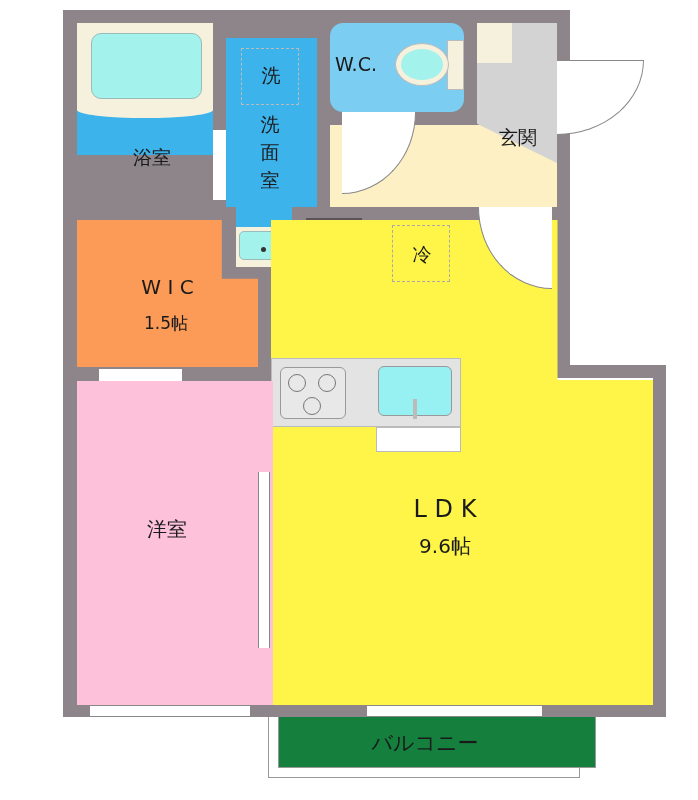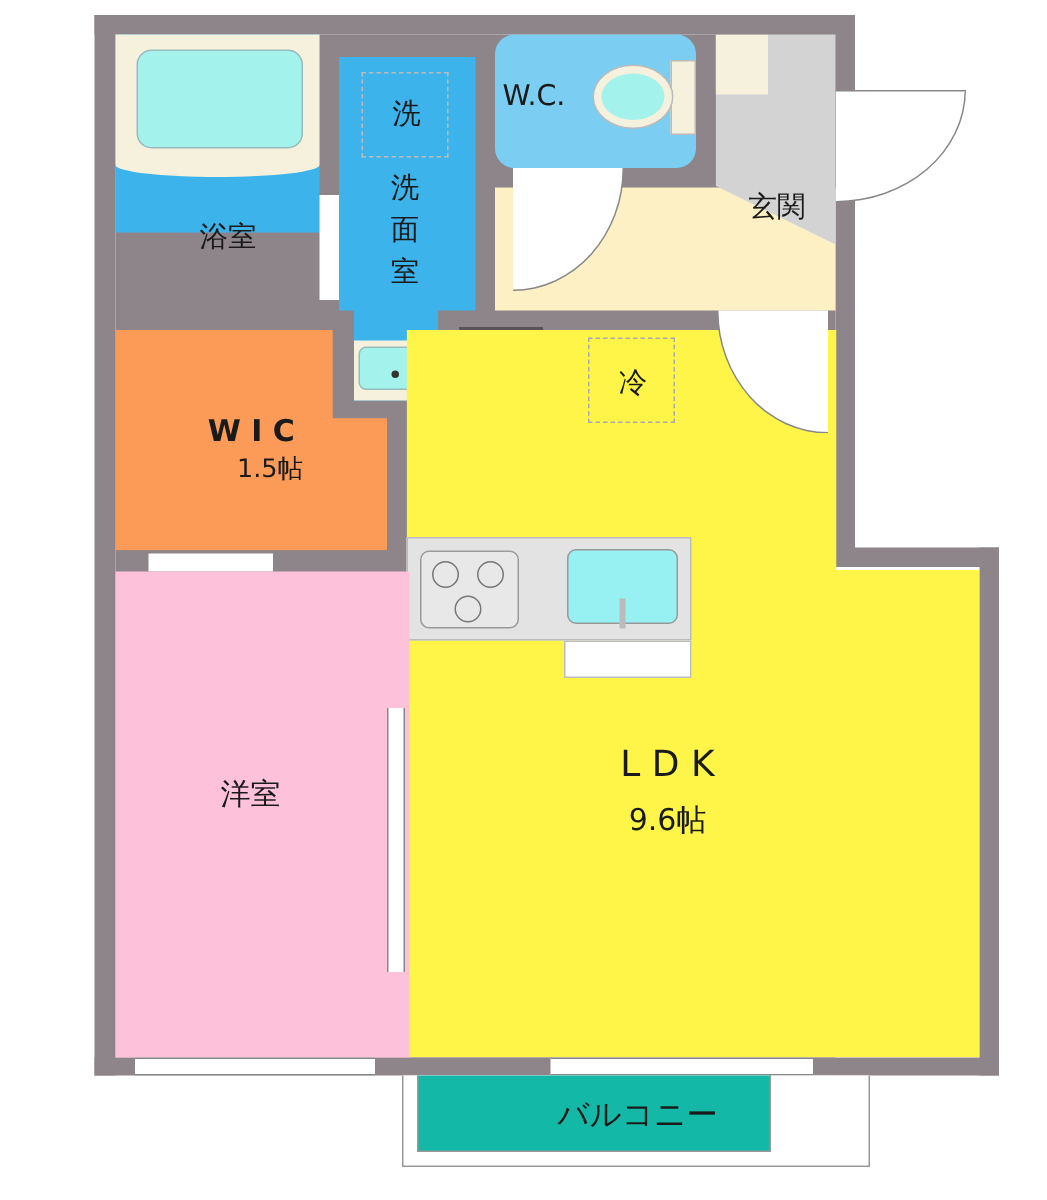--- a/index.html
+++ b/index.html
@@ -52,22 +52,22 @@
 
 <div class="abs" style="left:477px;top:23px;width:80px;height:140px;background:#d3d3d3;clip-path:polygon(0 0,100% 0,100% 100%,0 72%);">
   <div class="abs" style="left:0;top:0;width:35px;height:40px;background:#f5f1dc;"></div>
 </div>
 <div class="lbl" style="left:487px;top:78px;width:62px;font-size:19px;margin-top:47px;">玄関</div>
 <div class="abs" style="left:557px;top:60px;width:87px;height:75px;background:#ffffff;border:1px solid #888;border-left:none;border-top-right-radius:0;border-bottom-right-radius:87px 75px;"></div>
 
 <div class="abs" style="left:306px;top:218px;width:56px;height:50px;background:#5b5457;"></div>
 
 <div class="abs" style="left:77px;top:220px;width:181px;height:147px;background:#fb9b57;clip-path:polygon(0 0,80% 0,80% 40%,100% 40%,100% 100%,0 100%);">
-  <div class="lbl" style="left:0;top:55px;width:181px;font-size:20px;font-weight:bold;">W I C</div>
-  <div class="lbl" style="left:0;top:81px;width:178px;font-size:17px;padding-left:14px;">1.5帖</div>
+  <div class="lbl" style="left:0;top:55px;width:181px;font-size:20px;">W I C</div>
+  <div class="lbl" style="left:0;top:92px;width:178px;font-size:17px;">1.5帖</div>
 </div>
 <div class="abs" style="left:99px;top:369px;width:83px;height:12px;background:#ffffff;"></div>
 
 <div class="abs" style="left:271px;top:220px;width:382px;height:485px;background:#fef548;clip-path:polygon(0 0,75% 0,75% 33%,100% 33%,100% 100%,0 100%);"></div>
 <div class="abs" style="left:392px;top:225px;width:58px;height:57px;border:1px dashed #aaa;">
   <div class="lbl" style="left:0;top:16px;width:58px;font-size:19px;">冷</div>
 </div>
 <div class="abs" style="left:478px;top:207px;width:74px;height:82px;background:#ffffff;border-bottom-left-radius:74px 82px;border-left:1px solid #888;border-bottom:1px solid #888;"></div>
 
 <div class="abs" style="left:271px;top:358px;width:190px;height:69px;background:#e3e3e3;border:1px solid #bbb;">
@@ -85,15 +85,15 @@
 
 <div class="abs" style="left:77px;top:381px;width:196px;height:324px;background:#fdc1da;">
   <div class="lbl" style="left:0;top:135px;width:180px;font-size:20px;">洋室</div>
 </div>
 <div class="abs" style="left:258px;top:472px;width:12px;height:176px;background:#ffffff;border-left:1px solid #888;border-right:1px solid #888;"></div>
 
 <div class="abs" style="left:90px;top:705px;width:160px;height:12px;background:#ffffff;border-top:1px solid #888;border-bottom:1px solid #888;"></div>
 <div class="abs" style="left:367px;top:705px;width:175px;height:12px;background:#ffffff;border-top:1px solid #888;border-bottom:1px solid #888;"></div>
 
 <div class="abs" style="left:268px;top:717px;width:312px;height:61px;border:1px solid #999;border-top:none;background:#ffffff;"></div>
-<div class="abs" style="left:278px;top:717px;width:236px;height:51px;background:#14b8a6;border:1px solid #999;border-top:none;">
+<div class="abs" style="left:278px;top:717px;width:318px;height:51px;background:#15803d;border:1px solid #999;border-top:none;">
   <div class="lbl" style="left:0;top:12px;width:292px;font-size:21px;">バルコニー</div>
 </div>
 
 </body></html>

